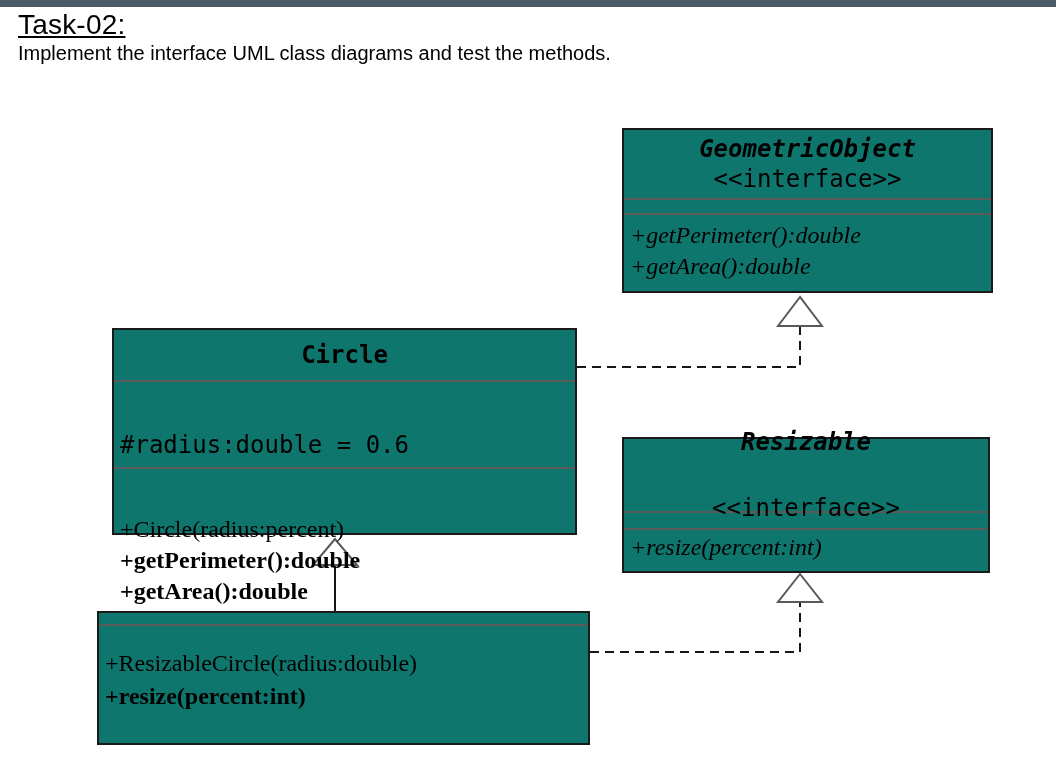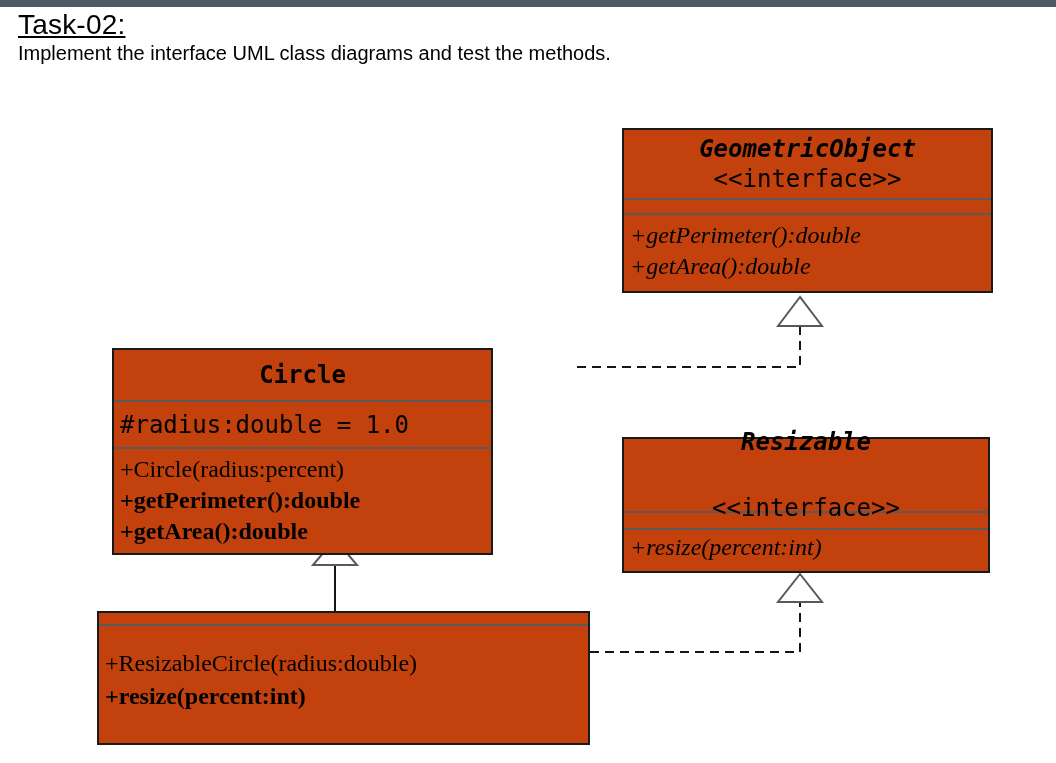--- a/index.html
+++ b/index.html
@@ -27,21 +27,21 @@
     letter-spacing: 0.2px;
   }
   .subtitle {
     position: absolute; left: 18px; top: 42px;
     font-size: 20px;
   }
 
   
   .uml-box {
     position: absolute;
-    background: #c2410c;
+    background: #0f766e;
     border: 2px solid var(--border);
     display: flex;
     flex-direction: column;
     font-family: "DejaVu Sans Mono", monospace;
     font-size: 24px;
   }
   .uml-header {
     border-bottom: 2px solid var(--divider);
     display: flex; flex-direction: column;
     align-items: center; justify-content: center;
@@ -64,21 +64,21 @@
   }
   .m { white-space: pre; }
   .m.b { font-weight: bold; }
   .m.it { font-style: italic; }
 
   
   #box-geometric { left: 622px; top: 128px; width: 371px; height: 165px; }
   #box-geometric .uml-header { height: 70px; }
   #box-geometric .uml-attrs  { height: 15px; }
 
-  #box-circle { left: 112px; top: 348px; width: 381px; height: 207px; }
+  #box-circle { left: 112px; top: 328px; width: 465px; height: 207px; gap: 40px; }
   #box-circle .uml-header { height: 52px; }
   #box-circle .uml-attrs  { height: 47px; }
 
   #box-resizable { left: 622px; top: 437px; width: 368px; height: 136px; }
   #box-resizable .uml-header { height: 74px; gap: 36px; }
   #box-resizable .uml-attrs  { height: 17px; }
   #box-resizable .uml-methods { padding-top: 2px; }
 
   #box-resizable-circle { left: 97px; top: 611px; width: 493px; height: 134px; }
   #box-resizable-circle .uml-header { height: 45px; }
@@ -127,21 +127,21 @@
     <div class="m it">+getPerimeter():double</div>
     <div class="m it">+getArea():double</div>
   </div>
 </div>
 
 <div class="uml-box" id="box-circle">
   <div class="uml-header">
     <div class="uml-name">Circle</div>
   </div>
   <div class="uml-attrs">
-    <div class="m">#radius:double = 1.0</div>
+    <div class="m">#radius:double = 0.6</div>
   </div>
   <div class="uml-methods">
     <div class="m">+Circle(radius:percent)</div>
     <div class="m b">+getPerimeter():double</div>
     <div class="m b">+getArea():double</div>
   </div>
 </div>
 
 <div class="uml-box" id="box-resizable">
   <div class="uml-header">

